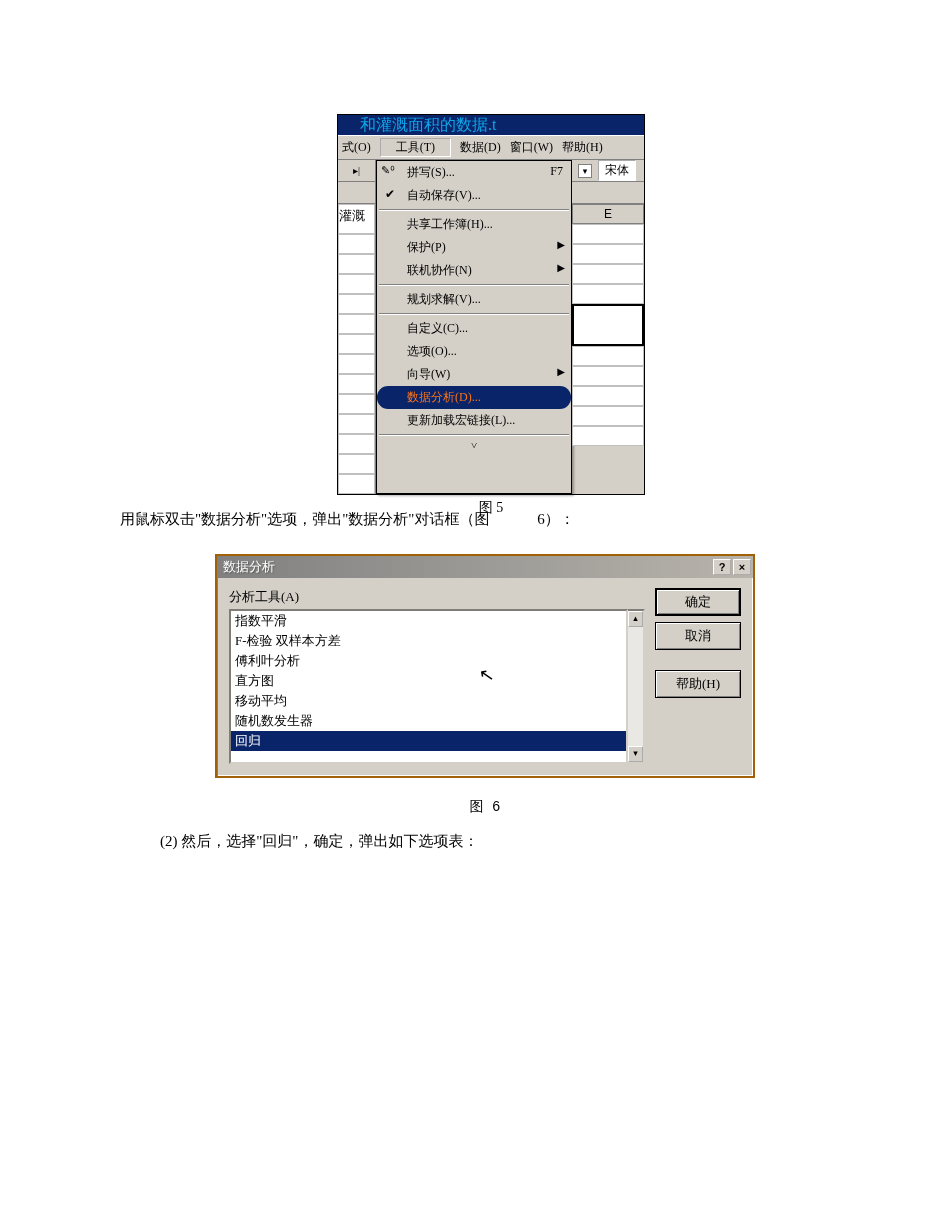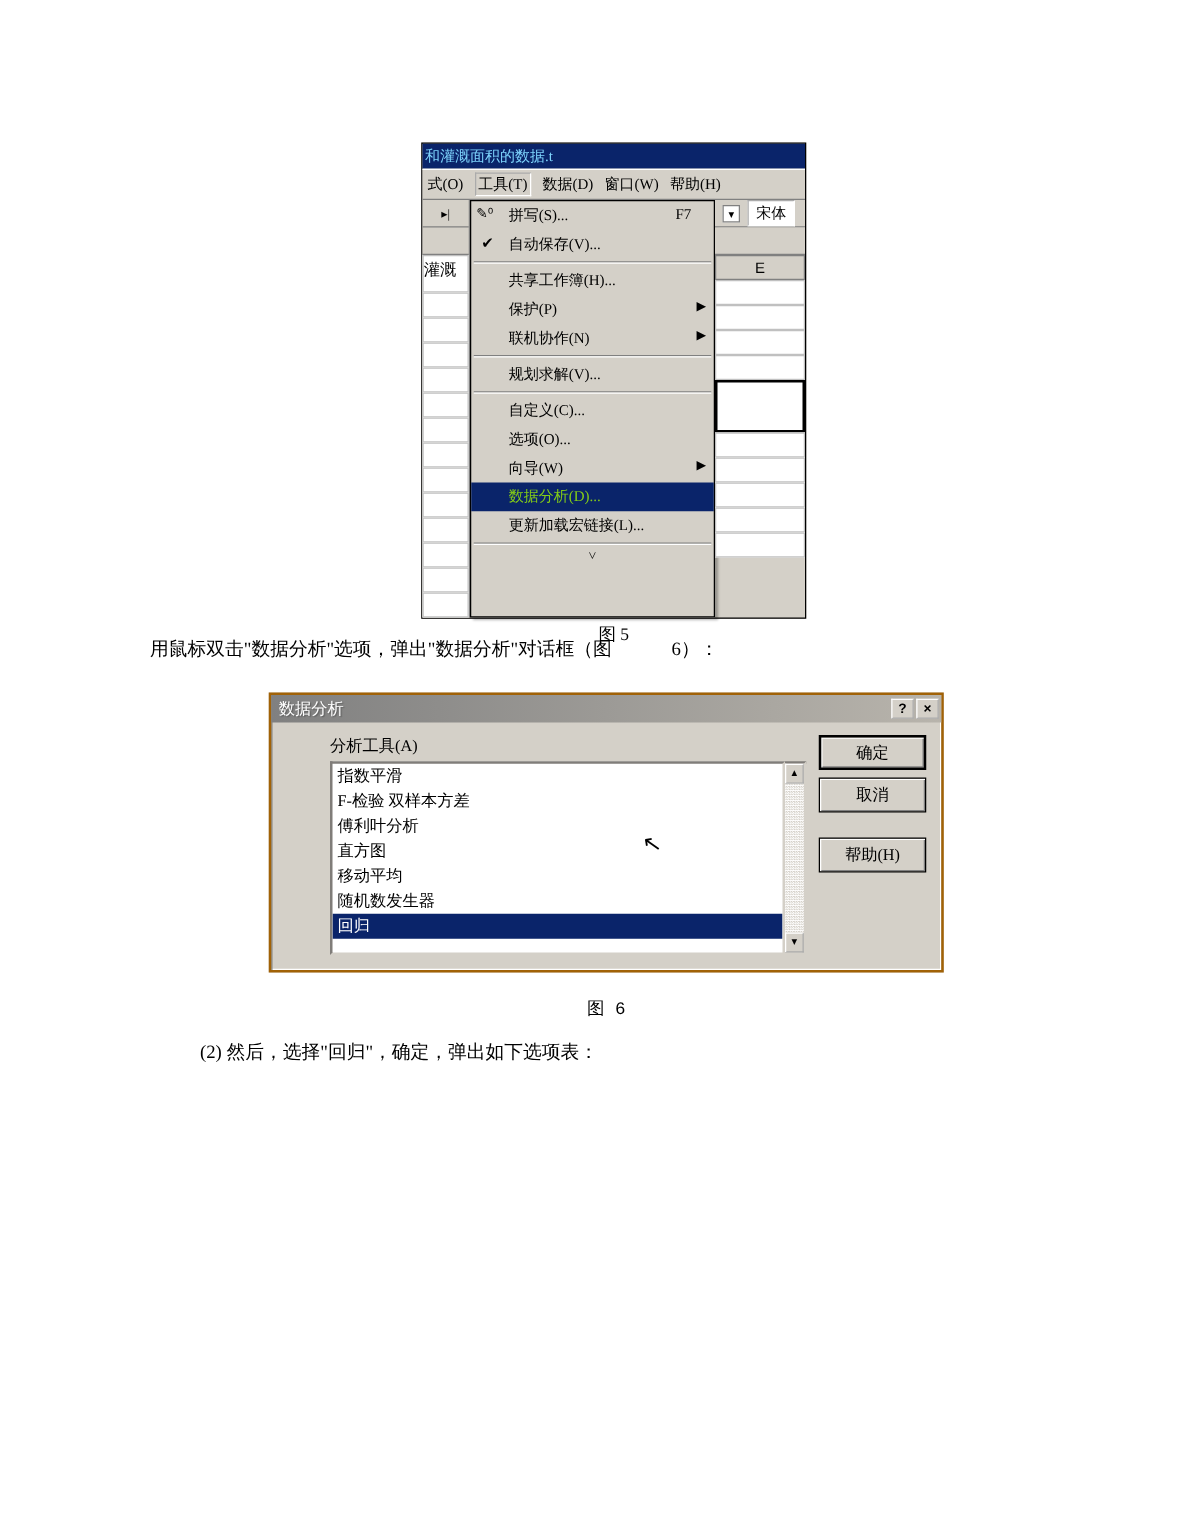--- a/index.html
+++ b/index.html
@@ -1,49 +1,49 @@
 <!DOCTYPE html>
 <html><head>
 <meta charset="utf-8">
 <style>
 * { box-sizing: border-box; margin: 0; padding: 0; }
 body { background: #fff; width: 950px; height: 1230px; font-family: "SimSun", serif; font-size: 14px; position: relative; }
 
 .fig1-wrapper { position: absolute; left: 337px; top: 114px; width: 308px; }
 .win1 { border: 1px solid #000; background: #d4d0c8; }
-.win1-title { background: #0a246a; color: #7dd3fc; font-family: "SimSun"; font-size: 12px; padding: 3px 2px; height: 20px; line-height: 14px; }
+.win1-title { background: #0a246a; color: #0ea5e9; font-family: "SimSun"; font-size: 16px; padding: 3px 22px; height: 20px; line-height: 14px; }
 .win1-menubar { background: #d4d0c8; font-size: 12px; padding: 2px 4px; border-bottom: 1px solid #808080; border-top: 1px solid #fff; }
 .win1-menubar span { margin-right: 6px; display: inline-block; }
-.menubar-highlight { background: #d4d0c8; border: 1px inset #fff; padding: 0 2px; }
+.menubar-highlight { background: #d4d0c8; border: 1px inset #fff; padding: 0 15px; }
 .win1-dropdown-panel { background: #d4d0c8; border: 1px solid #000; box-shadow: 2px 2px 2px rgba(0,0,0,0.3); }
 .toolbar-right-part { display: flex; align-items: center; padding: 1px 3px; font-size: 12px; background: #d4d0c8; border-bottom: 1px solid #808080; height: 22px; }
 .dropdown-btn { border: 1px solid #808080; background: #fff; width: 14px; height: 14px; display: inline-block; font-size: 9px; text-align: center; line-height: 12px; margin: 0 3px; }
 .menu-item { font-size: 12px; padding: 3px 18px 3px 30px; position: relative; white-space: nowrap; }
 .menu-item .check { position: absolute; left: 8px; }
 .menu-item .arrow { position: absolute; right: 6px; font-size: 10px; }
 .menu-item .icon-left { position: absolute; left: 4px; font-size: 11px; }
-.menu-item.highlighted { background: #0a246a; color: #84cc16; }
+.menu-item.highlighted { background: #0a246a; color: #f97316; border-radius: 11px; }
 .menu-sep { border-top: 1px solid #808080; border-bottom: 1px solid #fff; margin: 2px 2px; }
 .menu-bottom-arrow { text-align: center; font-size: 11px; padding: 1px 0; }
 .col-E-header { background: #d4d0c8; border: 1px solid #808080; text-align: center; font-size: 12px; padding: 2px 0; font-family: Arial; }
 .cell { border: 1px solid #c0c0c0; height: 20px; background: #fff; }
 .left-label-cell { border: 1px solid #c0c0c0; background: #fff; font-size: 13px; padding: 2px 0; height: 30px; font-family: Liberation Sans, sans-serif; }
 .thick-border { border: 2px solid #000; }
 
 .fig5-caption { text-align: center; font-size: 14px; margin-top: 4px; }
 
 .body-text-1 { position: absolute; left: 120px; top: 510px; width: 700px; font-size: 15px; }
 
 .fig2-wrapper { position: absolute; left: 215px; top: 554px; width: 540px; }
 .win2 { background: #d4d0c8; border: 2px solid #a16207; box-shadow: 1px 1px 0 #808080 inset, -1px -1px 0 #fff inset; }
 .win2-titlebar { display: flex; background: linear-gradient(to right, #808080, #b8b4ac); height: 22px; align-items: center; padding: 0 2px; }
 .win2-title-text { color: #fff; font-size: 13px; flex: 1; padding-left: 4px; font-family: "SimSun"; text-shadow: 1px 1px 1px rgba(0,0,0,0.3); }
 .win2-tb-btn { width: 18px; height: 16px; background: #d4d0c8; border: 1px outset #fff; margin-left: 2px; display: flex; align-items: center; justify-content: center; font-size: 11px; font-family: Arial; font-weight: bold; }
 .win2-body { padding: 10px 12px 12px 12px; display: flex; gap: 10px; }
-.win2-left { flex: 1; margin-left: 35px; }
+.win2-left { flex: 1; }
 .win2-label { font-size: 13px; margin-bottom: 3px; }
 .win2-listbox-wrap { display: flex; }
 .win2-listbox { background: #fff; border: 2px inset #d4d0c8; height: 155px; overflow: hidden; flex: 1; font-size: 13px; }
 .win2-listbox .item { padding: 1px 4px; white-space: nowrap; }
 .win2-listbox .item.selected { background: #0a246a; color: #fff; }
 .win2-scrollbar { width: 17px; background: #d4d0c8; border: 2px inset #d4d0c8; border-left: none; display: flex; flex-direction: column; }
 .sb-btn { height: 16px; background: #d4d0c8; border: 1px outset #fff; font-size: 9px; text-align: center; line-height: 13px; }
 .sb-track { flex: 1; background: repeating-conic-gradient(#d4d0c8 0% 25%, #fff 0% 50%) 50% / 2px 2px; }
 .win2-right { width: 86px; display: flex; flex-direction: column; gap: 6px; }
 .win2-btn { background: #d4d0c8; border: 1px solid #000; box-shadow: 1px 1px 0 #fff inset, -1px -1px 0 #808080 inset; height: 28px; font-size: 13px; display: flex; align-items: center; justify-content: center; }
@@ -87,21 +87,21 @@
         <div class="cell"></div>
         <div class="cell"></div>
         <div class="cell"></div>
         <div class="cell"></div>
       </div>
 
       <div class="win1-dropdown-panel" style="width:196px;">
         <div class="menu-item">
           <span class="icon-left">✎⁰</span>
           <span>拼写(S)...</span>
-          <span style="position:absolute;right:18px;">F7</span>
+          <span style="position:absolute;right:8px;">F7</span>
         </div>
         <div class="menu-item">
           <span class="check">✔</span>
           <span>自动保存(V)...</span>
         </div>
         <div class="menu-sep"></div>
         <div class="menu-item">
           <span>共享工作簿(H)...</span>
         </div>
         <div class="menu-item">

